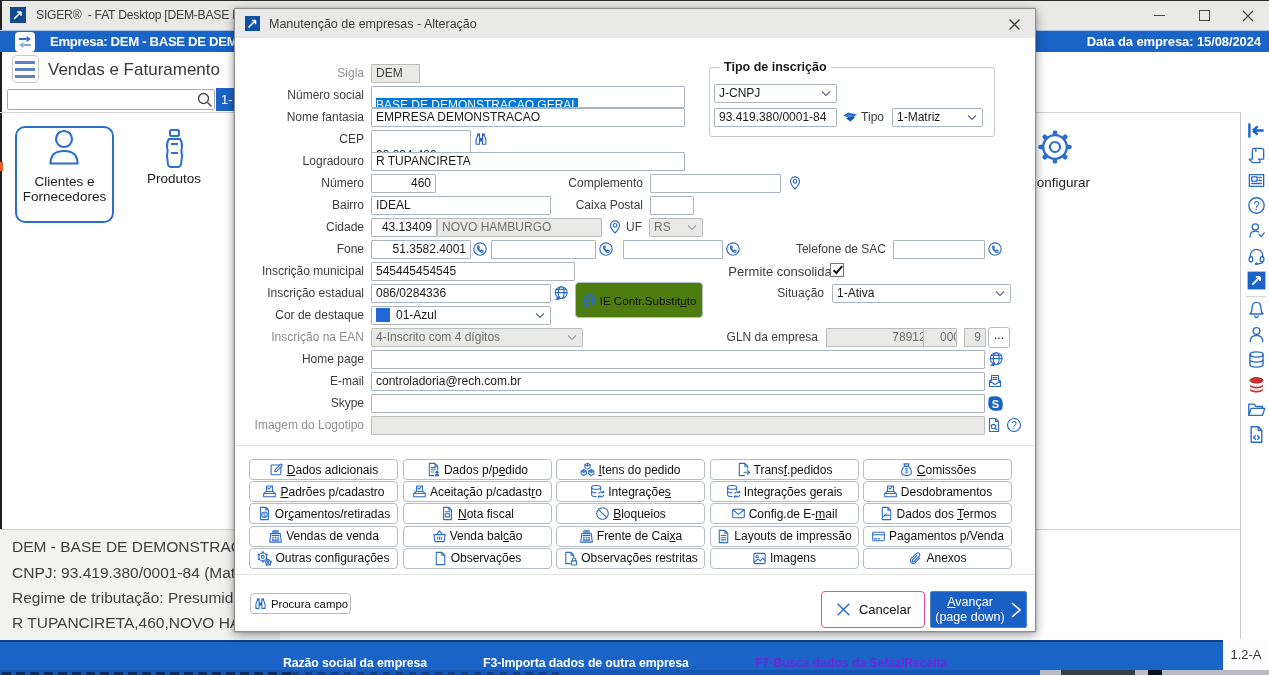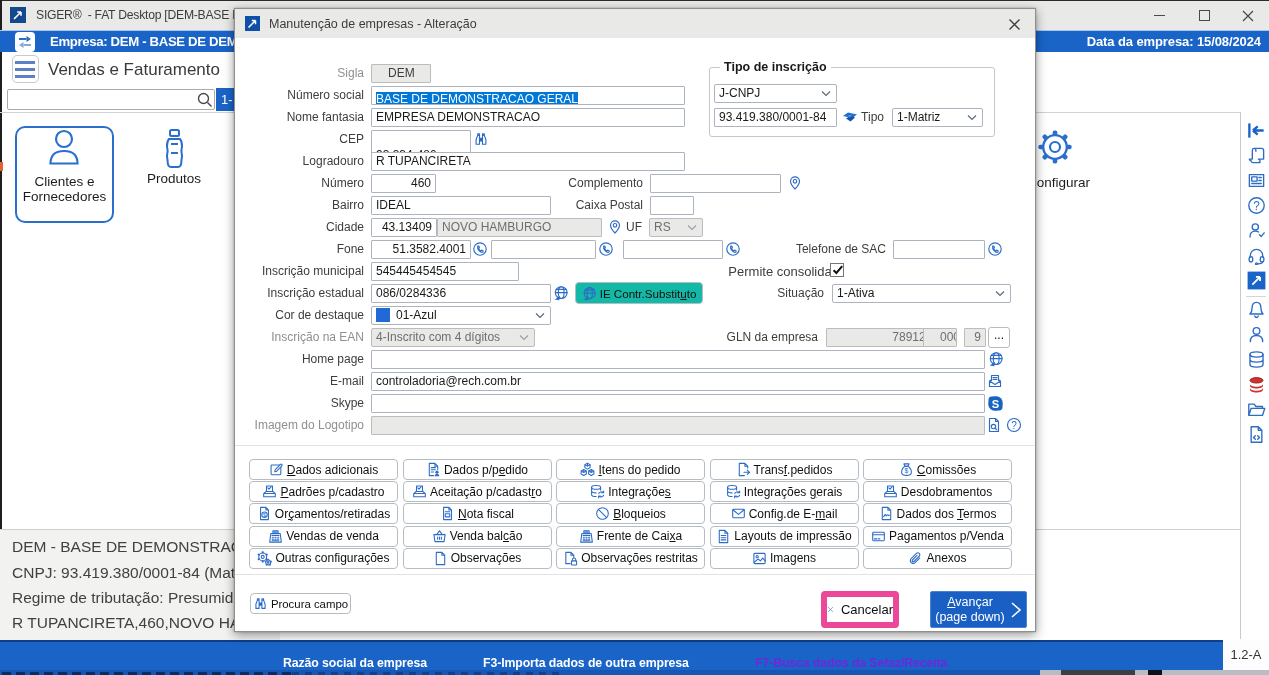--- a/index.html
+++ b/index.html
@@ -179,23 +179,23 @@
   <svg class="ab" style="left:10px;top:7px" width="15" height="15">
       <rect width="15" height="15" fill="#0f4fa8"></rect>
       <path d="M3.5 11.5 L10.5 4.5 M10.5 4.5 L6.8 4.5 M10.5 4.5 L10.5 8.2" stroke="#fff" stroke-width="1.5" fill="none"></path>
     </svg>
   <div class="ab" style="left:34px;top:8px;font-size:12.5px;color:#3c3c3c">Manutenção de empresas - Alteração</div>
   <svg class="ab" style="left:774px;top:10px" width="11" height="11">
       <path d="M0.5 0.5 L10.5 10.5 M10.5 0.5 L0.5 10.5" stroke="#3c3c3c" stroke-width="1.3"></path>
     </svg>
 
   <div class="lb lbg" style="right:671px;top:55px;font-size:12px">Sigla</div>
-<div class="fi dis" style="left:136px;top:55px;width:60px;font-size:12px;padding:0 16px"><span class="dk">DEM</span></div>
+<div class="fi dis" style="left:136px;top:55px;width:49px;font-size:12px;padding:0 4px"><span class="dk">DEM</span></div>
 <div class="lb" style="right:671px;top:77px;font-size:12px">Número social</div>
-<div class="fi" style="left:136px;top:77px;width:314px;font-size:12px;padding:4px 4px"><span style="background:#0078d7;color:#fff">BASE DE DEMONSTRACAO GERAL</span></div>
+<div class="fi" style="left:136px;top:77px;width:314px;font-size:12px;padding:10px 4px"><span style="background:#0078d7;color:#fff">BASE DE DEMONSTRACAO GERAL</span></div>
 <div class="lb" style="right:671px;top:99px;font-size:12px">Nome fantasia</div>
 <div class="fi" style="left:136px;top:99px;width:314px;font-size:12px;padding:0 4px">EMPRESA DEMONSTRACAO</div>
 <div class="lb" style="right:671px;top:121px;font-size:12px">CEP</div>
 <div class="fi" style="left:136px;top:121px;width:100px;font-size:12px;padding:16px 4px">93.334-480</div>
 <svg class="ab" style="left:238px;top:122px" width="16" height="16" viewBox="0 0 16 16">
       <path class="ic" stroke-width="1.15" d="M4.7 2.9 H6.5 V4.4 H4.7 Z M9.5 2.9 H11.3 V4.4 H9.5 Z M4.7 4.4 H6.5 V13.2 H3.1 V8.8 Z M11.3 4.4 H9.5 V13.2 H12.9 V8.8 Z M6.5 7.4 H9.5 V9.9 H6.5 Z M6.5 8.65 H9.5"></path>
     </svg>
 <div class="lb" style="right:671px;top:143px;font-size:12px">Logradouro</div>
 <div class="fi" style="left:136px;top:143px;width:314px;font-size:12px;padding:0 4px">R TUPANCIRETA</div>
 <div class="lb" style="right:671px;top:165px;font-size:12px">Número</div>
@@ -237,21 +237,21 @@
       <circle class="ic" stroke-width="1.2" cx="8" cy="8" r="6.2"></circle>
       <path class="ic" stroke-width="1.1" d="M5.6 5.1 C5.3 6.5 6.1 8.6 7.3 9.8 C8.5 11 10.1 11.6 11 11 L11.2 9.9 L9.7 9.1 L8.9 9.9 C8.1 9.5 6.9 8.3 6.6 7.4 L7.4 6.6 L6.8 5 Z"></path>
     </svg>
 <div class="lb" style="right:149px;top:231px;font-size:12px">Telefone de SAC</div>
 <div class="fi" style="left:658px;top:231px;width:92px;font-size:12px;padding:0 4px"></div>
 <svg class="ab" style="left:752px;top:232px" width="16" height="16" viewBox="0 0 16 16">
       <circle class="ic" stroke-width="1.2" cx="8" cy="8" r="6.2"></circle>
       <path class="ic" stroke-width="1.1" d="M5.6 5.1 C5.3 6.5 6.1 8.6 7.3 9.8 C8.5 11 10.1 11.6 11 11 L11.2 9.9 L9.7 9.1 L8.9 9.9 C8.1 9.5 6.9 8.3 6.6 7.4 L7.4 6.6 L6.8 5 Z"></path>
     </svg>
 <div class="lb" style="right:671px;top:253px;font-size:12px">Inscrição municipal</div>
-<div class="fi" style="left:136px;top:253px;width:148px;font-size:12px;padding:0 4px">545445454545</div>
+<div class="fi" style="left:136px;top:253px;width:204px;font-size:12px;padding:0 4px">545445454545</div>
 <div class="lb" style="right:199px;top:253px;font-size:13px">Permite consolidar</div>
 <div class="ab" style="left:595px;top:254px;width:14px;height:14px;border:1px solid #767676;background:#fff"></div>
 <svg class="ab" style="left:595px;top:253px" width="16" height="16" viewBox="0 0 16 16">
       <path d="M3.6 8.2 L6.4 11 L12.2 4.2" stroke="#111" stroke-width="2" fill="none"></path>
     </svg>
 <div class="lb" style="right:671px;top:275px;font-size:12px">Inscrição estadual</div>
 <div class="fi" style="left:136px;top:275px;width:180px;font-size:12px;padding:0 4px">086/0284336</div>
 <svg class="ab" style="left:318px;top:276px" width="16" height="16" viewBox="0 0 16 16">
       <circle class="ic" stroke-width="1.2" cx="8.2" cy="7.6" r="5.9"></circle>
       <ellipse class="ic" stroke-width="1.05" cx="8.2" cy="7.6" rx="2.9" ry="5.9"></ellipse>
@@ -260,21 +260,21 @@
     </svg>
 <div class="lb" style="right:211px;top:275px;font-size:12px">Situação</div>
 <div class="fi" style="left:597px;top:275px;width:179px;border-radius:2px">1-Ativa<svg style="position:absolute;right:5px;top:6px" width="10" height="6" viewBox="0 0 10 6">
         <path d="M1 0.5 L5 4.5 L9 0.5" stroke="#5a6a7a" stroke-width="1.2" fill="none"></path>
       </svg></div>
 <div class="lb" style="right:671px;top:297px;font-size:12px">Cor de destaque</div>
 <div class="fi" style="left:136px;top:297px;width:180px;border-radius:2px"><span style="display:inline-block;width:14px;height:14px;background:#2268d6;vertical-align:-3px;margin-right:6px"></span>01-Azul<svg style="position:absolute;right:5px;top:6px" width="10" height="6" viewBox="0 0 10 6">
         <path d="M1 0.5 L5 4.5 L9 0.5" stroke="#5a6a7a" stroke-width="1.2" fill="none"></path>
       </svg></div>
 <div class="lb lbg" style="right:671px;top:319px;font-size:12px">Inscrição na EAN</div>
-<div class="fi dis" style="left:136px;top:319px;width:164px;border-radius:2px">4-Inscrito com 4 dígitos<svg style="position:absolute;right:5px;top:6px" width="10" height="6" viewBox="0 0 10 6">
+<div class="fi dis" style="left:136px;top:319px;width:212px;border-radius:2px">4-Inscrito com 4 dígitos<svg style="position:absolute;right:5px;top:6px" width="10" height="6" viewBox="0 0 10 6">
         <path d="M1 0.5 L5 4.5 L9 0.5" stroke="#9aa0a8" stroke-width="1.2" fill="none"></path>
       </svg></div>
 <div class="lb" style="right:217px;top:319px;font-size:12px">GLN da empresa</div>
 <div class="fi dis rt" style="left:591px;top:319px;width:118px;font-size:12px;padding:0 4px">7891234</div>
 <div class="fi dis rt" style="left:688px;top:319px;width:25px;font-size:12px;padding:0 16px">00001</div>
 <div class="fi dis rt" style="left:729px;top:319px;width:22px;font-size:12px;padding:0 4px">9</div>
 <div class="ab" style="left:753px;top:318px;width:22px;height:21px;border:1px solid #b6bcc4;border-radius:3px;background:#fff;text-align:center;line-height:15px;font-size:12px;color:#111">...</div>
 <div class="lb" style="right:671px;top:341px;font-size:12px">Home page</div>
 <div class="fi" style="left:136px;top:341px;width:614px;font-size:12px;padding:0 4px"></div>
 <svg class="ab" style="left:753px;top:342px" width="16" height="16" viewBox="0 0 16 16">
@@ -301,21 +301,21 @@
 <div class="fi dis" style="left:136px;top:407px;width:614px;font-size:12px;padding:0 4px"></div>
 <svg class="ab" style="left:751px;top:408px" width="16" height="16" viewBox="0 0 16 16">
       <path class="ic" d="M3.5 1.5 H9.5 L12.5 4.5 V14.5 H3.5 Z M9.5 1.5 V4.5 H12.5"></path>
       <circle class="ic" cx="7.5" cy="9.5" r="2.2"></circle>
       <path class="ic" d="M9 11 L10.8 12.8"></path>
     </svg>
 <svg class="ab" style="left:771px;top:408px" width="16" height="16" viewBox="0 0 16 16">
       <circle class="ic" cx="8" cy="8" r="6.5"></circle>
       <text x="8" y="11.5" font-size="10" fill="#2d6cc6" text-anchor="middle" font-family="Liberation Sans">?</text>
     </svg>
-<div class="ab" style="left:340px;top:273px;width:128px;height:22px;border:1px solid #b6bcc4;border-radius:4px;background:#14b8a6;font-size:11.6px;color:#101010;display:flex;align-items:center;justify-content:center;gap:3px;white-space:nowrap">
+<div class="ab" style="left:340px;top:273px;width:128px;height:36px;border:1px solid #b6bcc4;border-radius:4px;background:#4d7c0f;font-size:11.6px;color:#101010;display:flex;align-items:center;justify-content:center;gap:3px;white-space:nowrap">
       <svg width="15" height="15" viewBox="0 0 16 16">
         <circle class="ic" stroke-width="1.2" cx="8.2" cy="7.6" r="5.9"></circle>
         <ellipse class="ic" stroke-width="1.05" cx="8.2" cy="7.6" rx="2.9" ry="5.9"></ellipse>
         <path class="ic" stroke-width="1.05" d="M2.4 7.6 H14 M3.3 4.4 H13.1"></path>
         <path fill="#2d6cc6" stroke="none" d="M1.6 14.6 L7 11 L6.2 15.2 Z"></path>
       </svg>
       <span>IE Contr.Substit<u>u</u>to</span>
     </div>
 <div class="ab" style="left:474px;top:58px;width:286px;height:70px;border:1px solid #c6c6c6;border-radius:3px"></div>
 <div class="ab" style="left:485px;top:51px;background:#fff;padding:0 4px;font-size:12.5px;font-weight:bold;color:#1a1a1a">Tipo de inscrição</div>
@@ -535,21 +535,21 @@
       <span>Anexos</span>
     </div>
   <div class="ab" style="left:0;top:436px;width:800px;height:1px;background:#e3e3e3"></div>
 <div class="ab" style="left:0;top:565px;width:800px;height:1px;background:#e3e3e3"></div>
 <div class="gb" style="left:15px;top:584px;width:101px;height:21px;font-size:11.4px;gap:3px">
       <svg width="15" height="15" viewBox="0 0 16 16">
         <path class="ic" stroke-width="1.15" d="M4.7 2.9 H6.5 V4.4 H4.7 Z M9.5 2.9 H11.3 V4.4 H9.5 Z M4.7 4.4 H6.5 V13.2 H3.1 V8.8 Z M11.3 4.4 H9.5 V13.2 H12.9 V8.8 Z M6.5 7.4 H9.5 V9.9 H6.5 Z M6.5 8.65 H9.5"></path>
       </svg>
       <span>Procura campo</span>
     </div>
-<div class="ab" style="left:586px;top:582px;width:78px;height:37px;border:6px solid #ec4899;border-radius:4px;background:#fff;font-size:13px;color:#101010;display:flex;align-items:center;justify-content:center;gap:7px"><svg width="17" height="17" viewBox="0 0 16 16">
+<div class="ab" style="left:586px;top:582px;width:104px;height:37px;border:1px solid #ec4899;border-radius:4px;background:#fff;font-size:13px;color:#101010;display:flex;align-items:center;justify-content:center;gap:7px"><svg width="17" height="17" viewBox="0 0 16 16">
         <path d="M2.5 2.5 L13.5 13.5 M13.5 2.5 L2.5 13.5" stroke="#2d6cc6" stroke-width="1.4" fill="none"></path>
       </svg>Cancelar</div>
 <div class="ab" style="left:695px;top:582px;width:97px;height:37px;border:1px solid #4a82d4;border-radius:2px;background:#1a60c4;font-size:12.5px;color:#fff;display:flex;align-items:center;justify-content:center;gap:5px">
       <span style="text-align:center;line-height:15px"><u>A</u>vançar<br>(page down)</span>
       <svg width="12" height="18" viewBox="0 0 12 18">
         <path d="M2 2 L10 9 L2 16" stroke="#fff" stroke-width="1.6" fill="none"></path>
       </svg>
     </div>
 </div>
 

